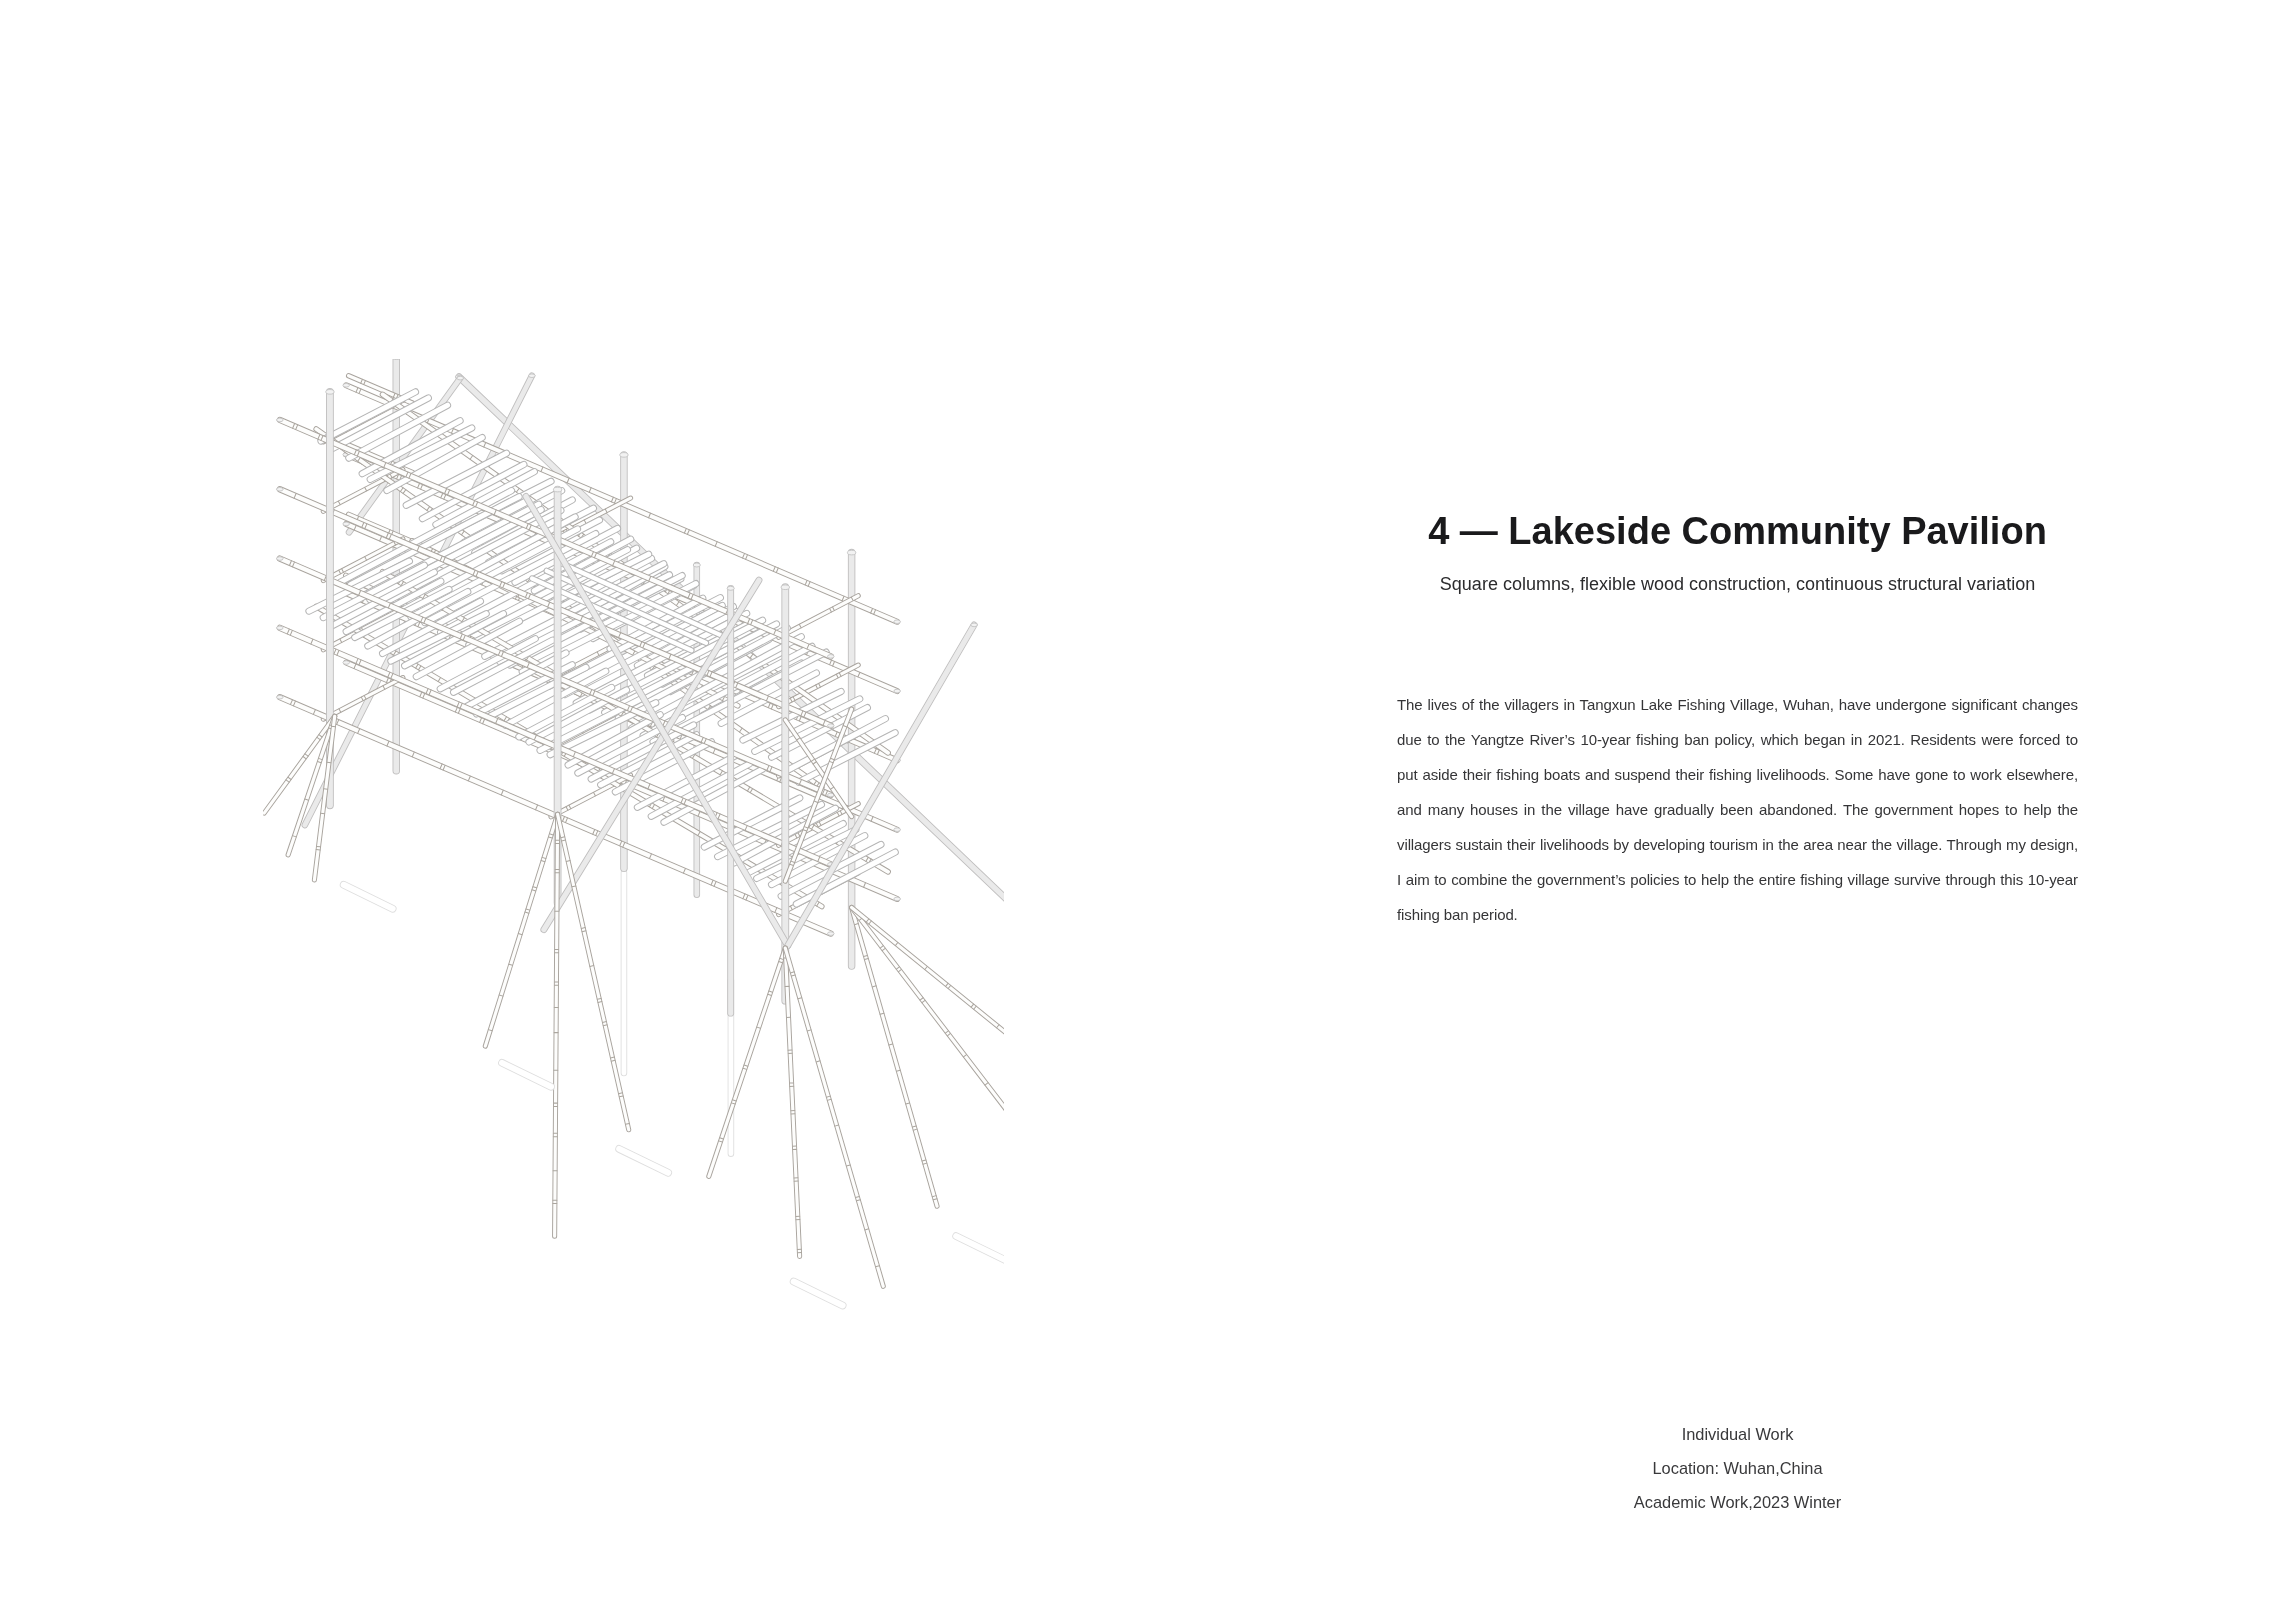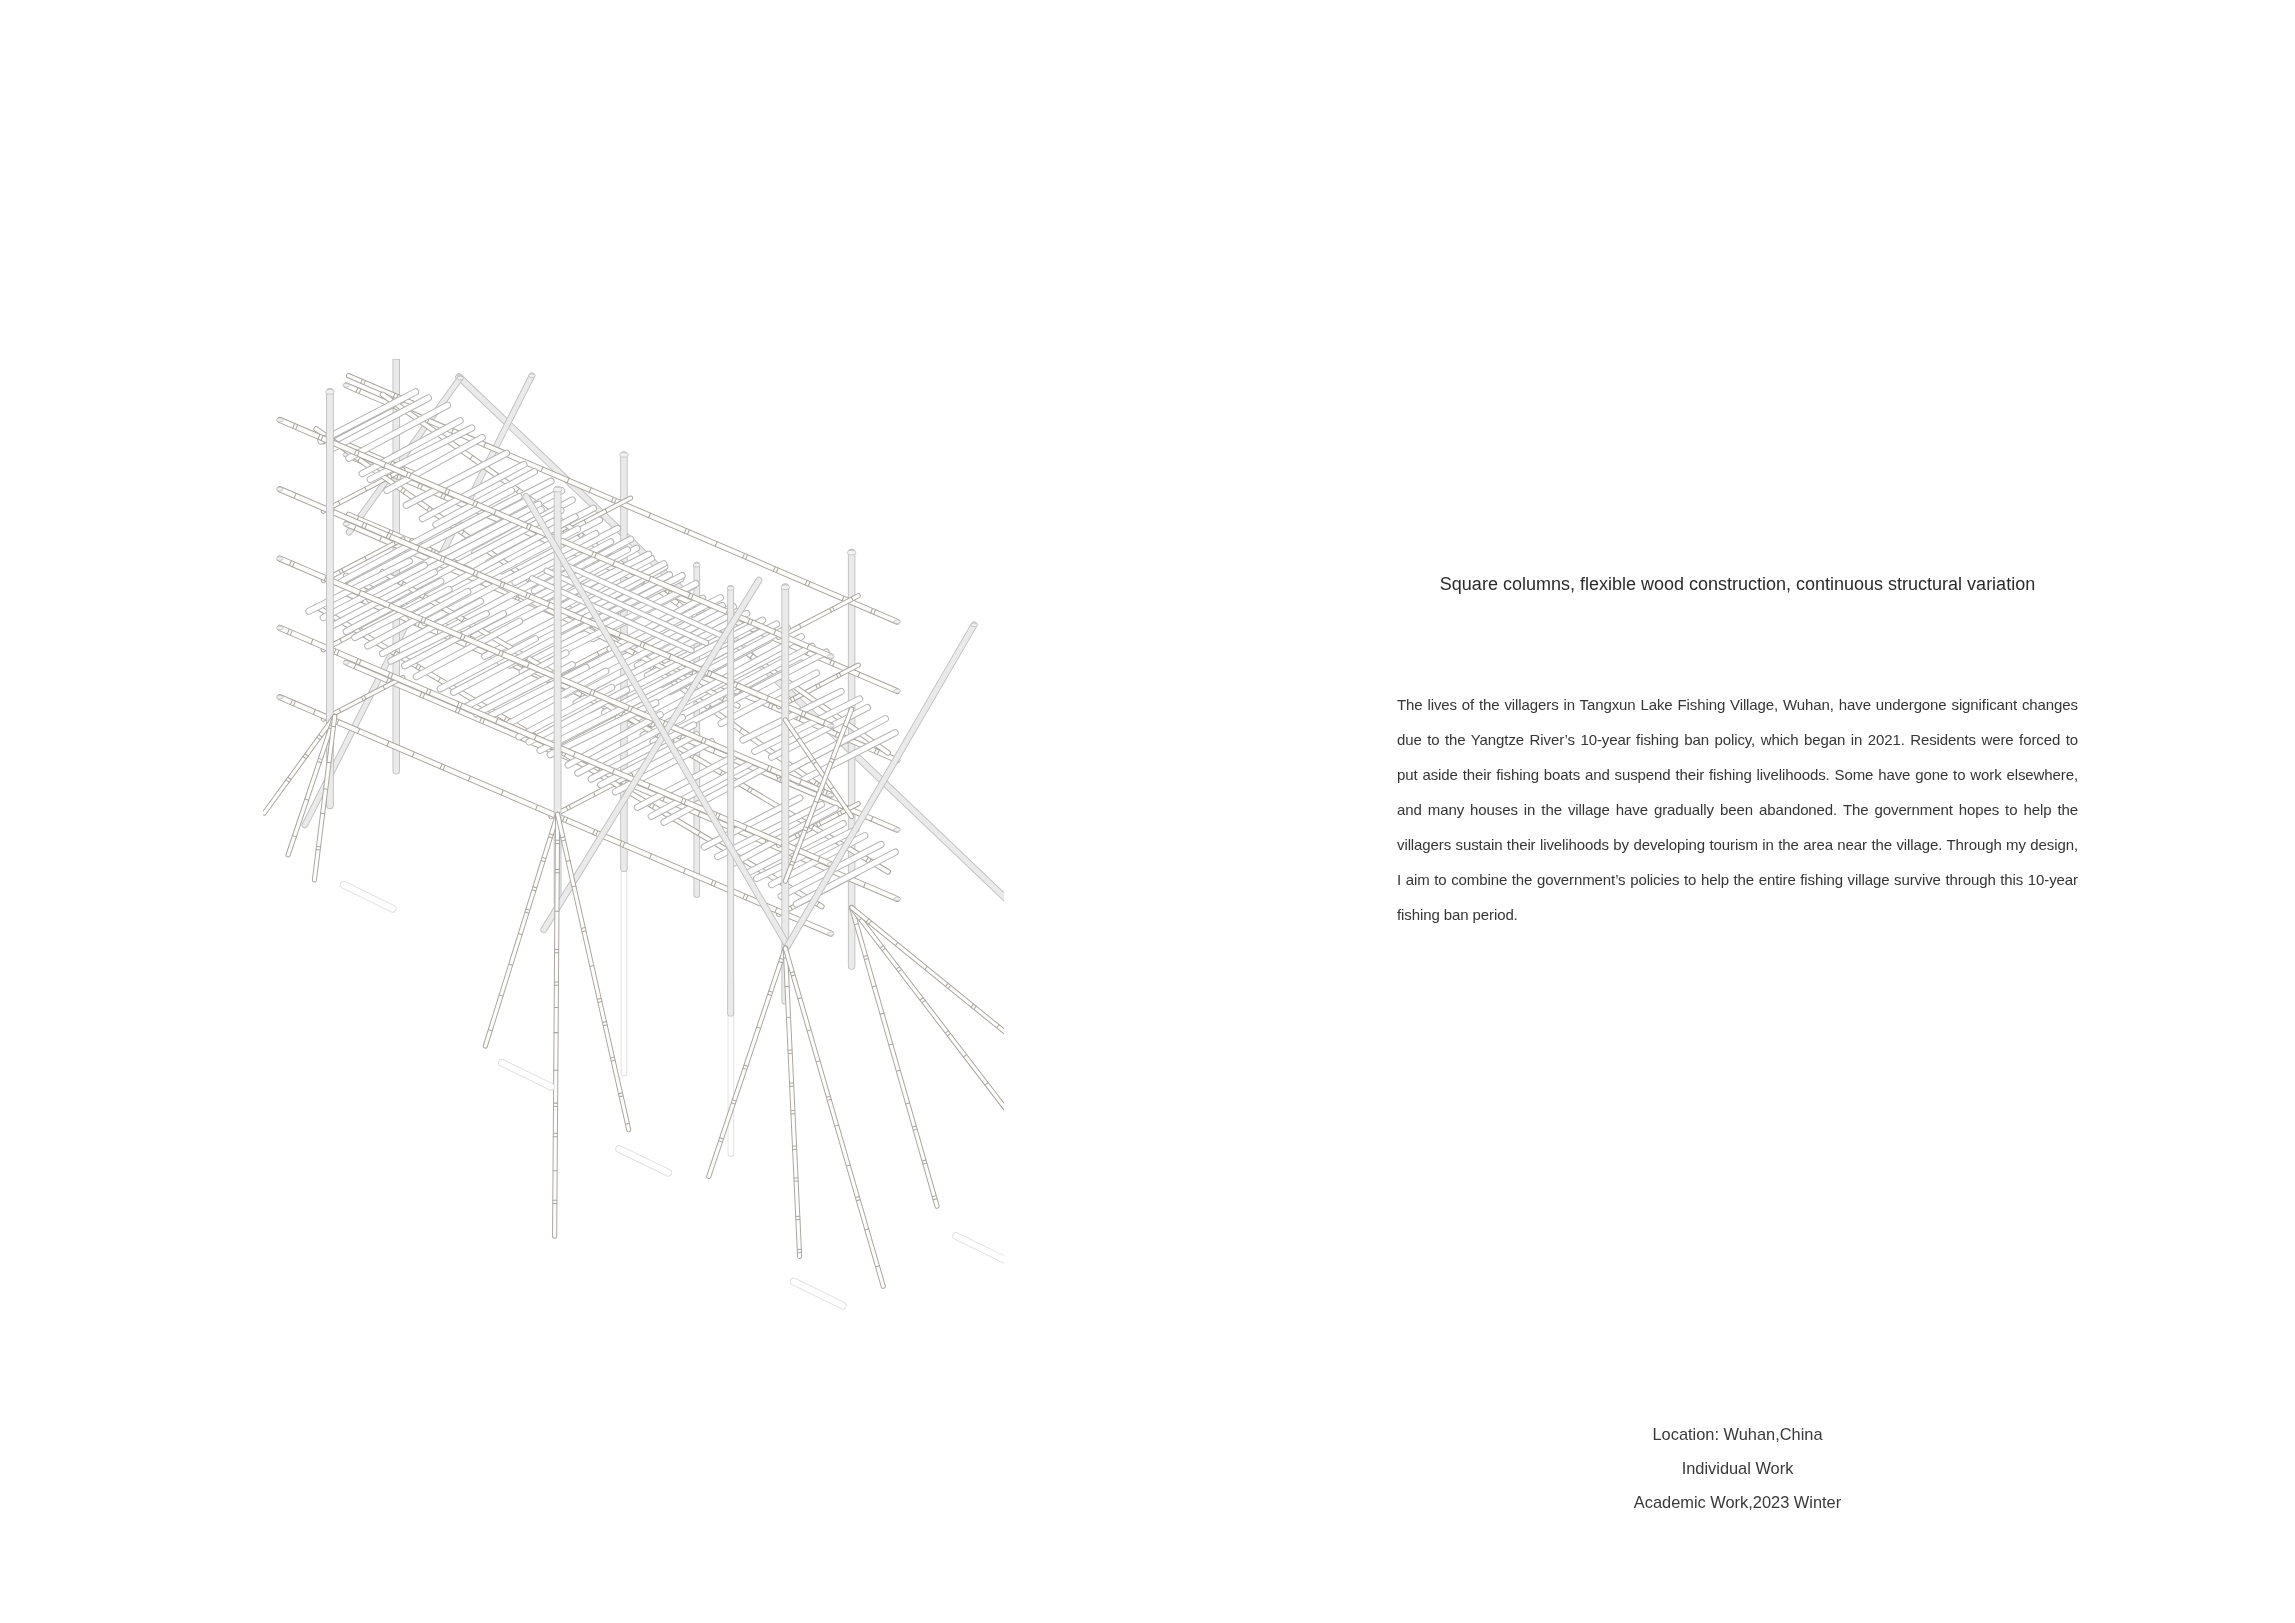--- a/index.html
+++ b/index.html
@@ -1066,25 +1066,26 @@
         <ellipse cx="183.0" cy="-3.0" rx="7" ry="3.8500000000000005" fill="#f2f2f2" stroke="#bfbfbf" stroke-width="1.4"></ellipse>
         <ellipse cx="453.0" cy="218.5" rx="7" ry="3.8500000000000005" fill="#f2f2f2" stroke="#bfbfbf" stroke-width="1.4"></ellipse>
         <ellipse cx="564.0" cy="160.5" rx="7" ry="3.8500000000000005" fill="#f2f2f2" stroke="#bfbfbf" stroke-width="1.4"></ellipse>
         <ellipse cx="834.0" cy="382.0" rx="7" ry="3.8500000000000005" fill="#f2f2f2" stroke="#bfbfbf" stroke-width="1.4"></ellipse>
         <ellipse cx="945.0" cy="324.0" rx="7" ry="3.8500000000000005" fill="#f2f2f2" stroke="#bfbfbf" stroke-width="1.4"></ellipse>
         <ellipse cx="742.6" cy="383.8" rx="6" ry="3.3000000000000003" fill="#f2f2f2" stroke="#bfbfbf" stroke-width="1.4"></ellipse>
         <ellipse cx="685.9" cy="344.8" rx="6" ry="3.3000000000000003" fill="#f2f2f2" stroke="#bfbfbf" stroke-width="1.4"></ellipse>
       </svg>
   </figure>
 
+  <h1 class="title">4 — Lakeside Community Pavilion</h1>
 
   <p class="subtitle">Square columns, flexible wood construction, continuous structural variation</p>
 
   <p class="description">The lives of the villagers in Tangxun Lake Fishing Village, Wuhan, have undergone significant changes due to the Yangtze River’s 10-year fishing ban policy, which began in 2021. Residents were forced to put aside their fishing boats and suspend their fishing livelihoods. Some have gone to work elsewhere, and many houses in the village have gradually been abandoned. The government hopes to help the villagers sustain their livelihoods by developing tourism in the area near the village. Through my design, I aim to combine the government’s policies to help the entire fishing village survive through this 10-year fishing ban period.</p>
 
   <div class="credits">
+    <div>Individual Work</div>
     <div>Location: Wuhan,China</div>
-    <div>Individual Work</div>
     <div>Academic Work,2023 Winter</div>
   </div>
 
 </div>
 
 
 </body></html>

